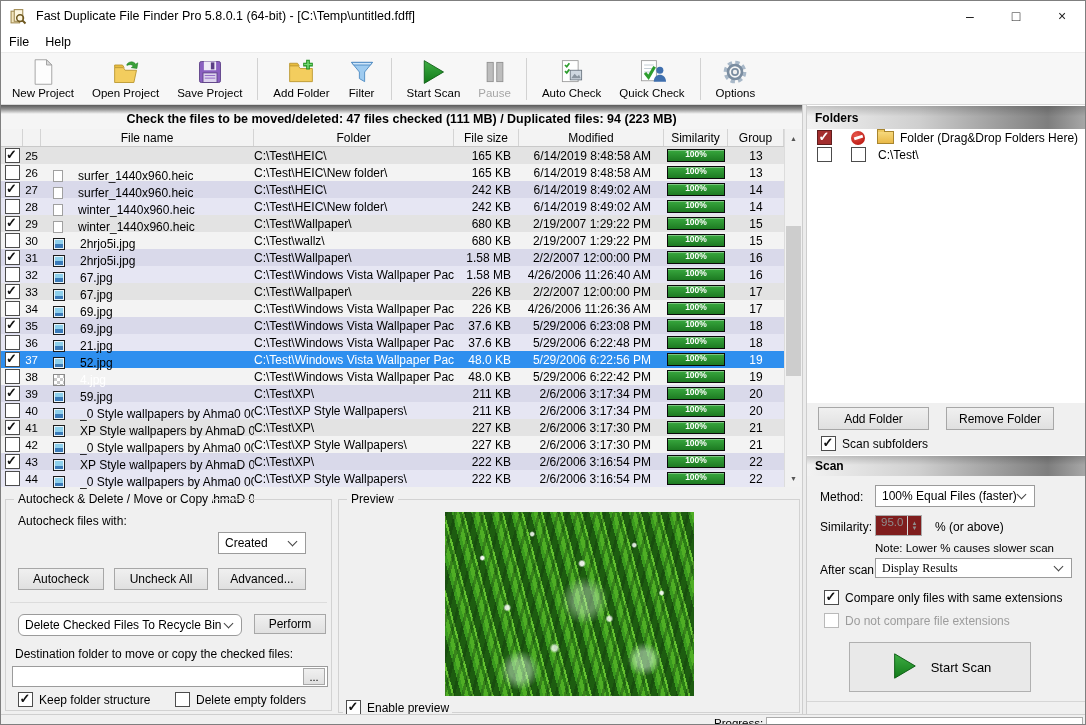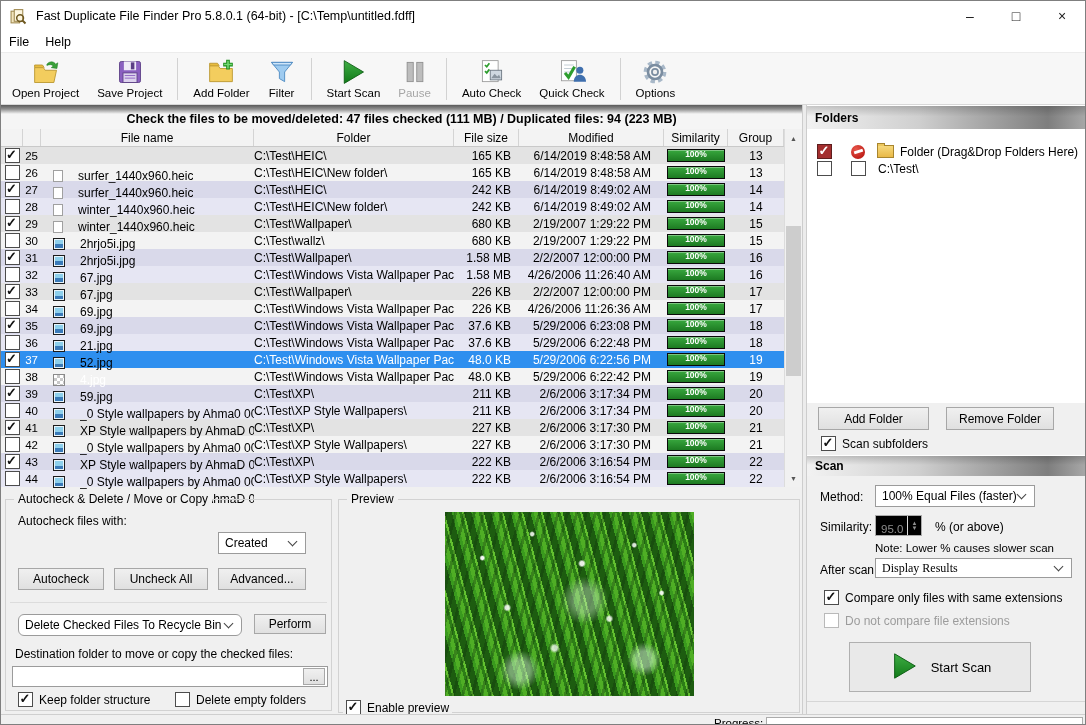--- a/index.html
+++ b/index.html
@@ -61,21 +61,21 @@
   .vsb .up{top:1px;}.vsb .dn{bottom:1px;}
   .vsb .thumb{position:absolute;left:1px;width:15px;top:97px;height:150px;background:#cdcdcd;}
   
   .splitter{position:absolute;left:801px;top:104px;width:5px;height:609px;background:#ececec;border-left:1px solid #cdcdcd;border-right:1px solid #cdcdcd;box-sizing:border-box;}
   
   .band{background:linear-gradient(to bottom,rgba(0,0,0,.18),rgba(0,0,0,0) 45%),linear-gradient(to right,#f2f2f2,#cfcfcf 40%,#7e7e7e 86%,#a9a9a9);
     border-top:1px solid #fff;font-weight:bold;font-size:12px;display:flex;align-items:center;padding-left:8px;box-sizing:border-box;}
   .band-folders{position:absolute;left:806px;top:104px;width:280px;height:24px;}
   .band-scan{position:absolute;left:806px;top:454px;width:280px;height:21px;}
   
-  .folderlist{position:absolute;left:806px;top:128px;width:280px;height:274px;background:#fff;padding-top:14px;box-sizing:border-box;}
+  .folderlist{position:absolute;left:806px;top:128px;width:280px;height:274px;background:#fff;padding-top:0;box-sizing:border-box;}
   .frow{display:flex;align-items:center;height:17px;padding-left:10px;font-size:12px;}
   .frow .cb:first-child{margin-right:19px;}
   .frow .cb+ .cb, .frow .noentry{margin-right:12px;}
   .noentry{width:14px;height:14px;border-radius:50%;background:radial-gradient(circle at 35% 30%,#e8564a,#c0211a 70%);position:relative;flex:none;}
   .noentry::after{content:"";position:absolute;left:2.5px;top:5.5px;width:9px;height:3px;background:#fff;transform:rotate(-18deg);}
   .fico{width:15px;height:11px;background:linear-gradient(to bottom,#f6d87c,#e9b947);border:1px solid #a8852e;position:relative;margin-right:6px;flex:none;}
   .fico::before{content:"";position:absolute;left:-1px;top:-3px;width:6px;height:2px;background:#edc85e;border:1px solid #a8852e;border-bottom:none;}
   .flabel{white-space:nowrap;}
   .btn{background:linear-gradient(to bottom,#f0f0f0,#e0e0e0);border:1px solid #a7a7a7;font-size:12px;display:flex;align-items:center;justify-content:center;box-sizing:border-box;}
   .btn-addfolder{position:absolute;left:817px;top:406px;width:111px;height:23px;}
@@ -85,21 +85,21 @@
   .pos-scansub{left:820px;top:435px;}
   
   .rlab{position:absolute;left:808px;width:60px;text-align:left;font-size:12px;margin-left:11px;}
   .pos-methodlab{top:489px;}
   .pos-simlab{top:519px;}
   .pos-afterlab{top:562px;}
   .dd{position:absolute;background:#fff;border:1px solid #9b9b9b;display:flex;align-items:center;padding:0 20px 0 6px;font-size:12px;box-sizing:border-box;white-space:nowrap;overflow:hidden;}
   .dd::after{content:"";position:absolute;right:9px;top:50%;width:6px;height:6px;border-right:1.4px solid #444;border-bottom:1.4px solid #444;transform:translateY(-72%) rotate(45deg);}
   .dd-method{left:874px;top:484px;width:160px;height:22px;}
   .dd-after{left:874px;top:557px;width:197px;height:20px;font-family:Liberation Serif, serif;}
-  .spin{position:absolute;left:874px;top:514px;width:47px;height:21px;border:1px solid #ababab;background:#000000;box-sizing:border-box;font-size:11.5px;color:#8d8d8d;display:flex;align-items:flex-end;padding-left:5px;}
+  .spin{position:absolute;left:874px;top:514px;width:47px;height:21px;border:1px solid #ababab;background:#7f1d1d;box-sizing:border-box;font-size:11.5px;color:#8d8d8d;display:flex;align-items:flex-start;padding-left:5px;}
   .spin .arrows{position:absolute;right:0;top:0;bottom:0;width:13px;border-left:1px solid #d9d9d9;display:flex;flex-direction:column;align-items:center;justify-content:center;color:#909090;font-size:6px;line-height:5px;}
   .pos-simsuffix{position:absolute;left:934px;top:519px;font-size:12px;}
   .pos-note{position:absolute;left:874px;top:541px;font-size:11.5px;}
   .pos-cmpext{left:823px;top:589px;}
   .pos-nocmpext{left:823px;top:612px;}
   .startscan{position:absolute;left:848px;top:641px;width:182px;height:50px;background:#e9e9e9;border:1px solid #b0b0b0;display:flex;align-items:center;justify-content:center;gap:12px;font-size:13px;box-sizing:border-box;}
   .startscan svg{width:30px;height:30px;}
   .rp-hr{position:absolute;left:806px;top:700px;width:280px;border-top:1px solid #d6d6d6;}
   
   .gbox{position:absolute;border:1px solid #d2d2d2;box-sizing:border-box;}
@@ -166,20 +166,27 @@
       <div class="wcbtn">×</div>
     </div>
   </div>
 
   <div class="menubar">
     <span class="menuitem">File</span>
     <span class="menuitem">Help</span>
   </div>
 
   <div class="toolbar">
+      <div class="tb-btn">
+        <div class="tb-ico"><svg viewBox="0 0 32 32">
+            <path d="M7 2h13l6 6v22H7z" fill="#fdfdfd" stroke="#9b9b9b"></path>
+            <path d="M20 2l6 6h-6z" fill="#dcdcdc" stroke="#9b9b9b"></path>
+          </svg></div>
+        <div class="tb-lbl">New Project</div>
+      </div>
       <div class="tb-btn">
         <div class="tb-ico"><svg viewBox="0 0 32 32">
             <path d="M17 7c4-4 8-3 10 0l2.5-1.5-1 6.5-6.5-1 2.3-2c-2-1.8-4.3-1.8-7.3-.5z" fill="#3aa13a" stroke="#1e7a1e" stroke-width=".6"></path>
             <path d="M3 11V8h9l2 3" fill="#e8bc3f" stroke="#b9962e"></path>
             <path d="M3 11h10l2 3h13l-3 14H3z" fill="#f3cd5e" stroke="#b9962e"></path>
           </svg></div>
         <div class="tb-lbl">Open Project</div>
       </div>
       <div class="tb-btn">
         <div class="tb-ico"><svg viewBox="0 0 32 32">

